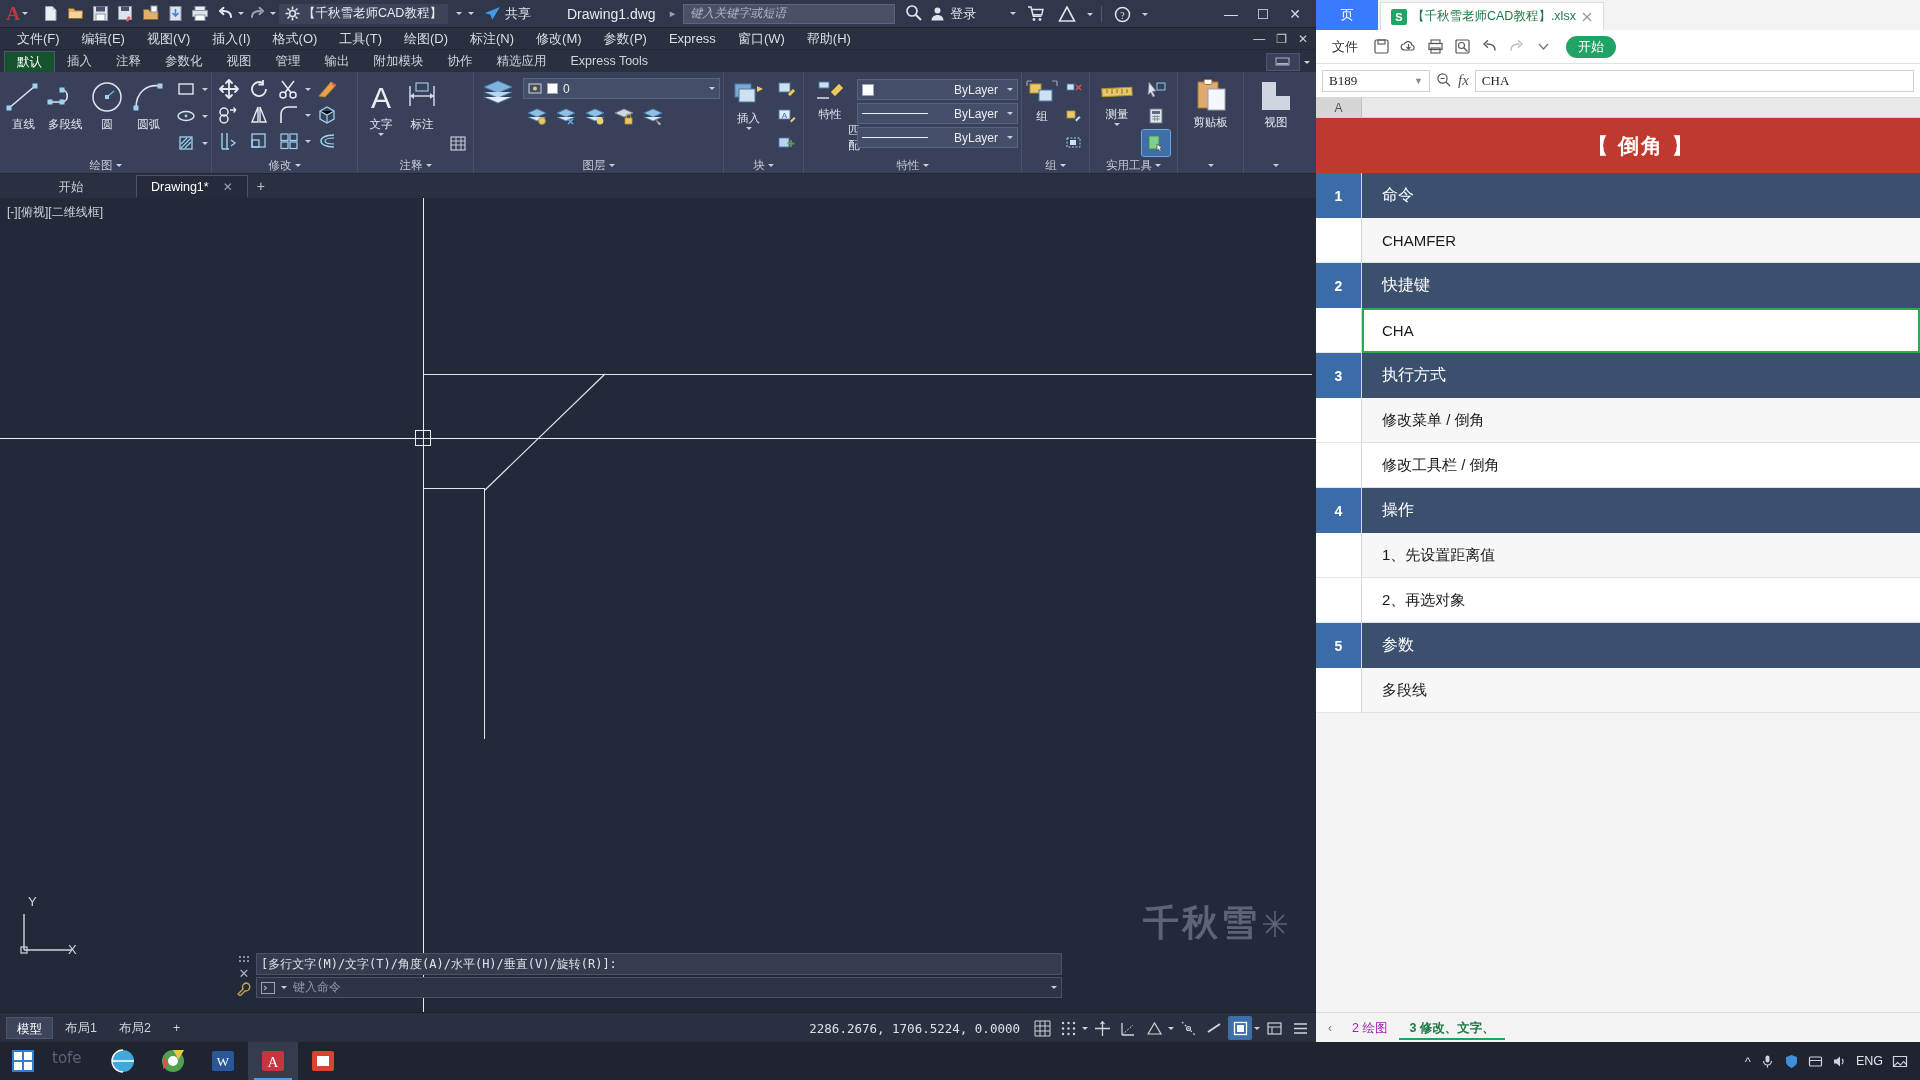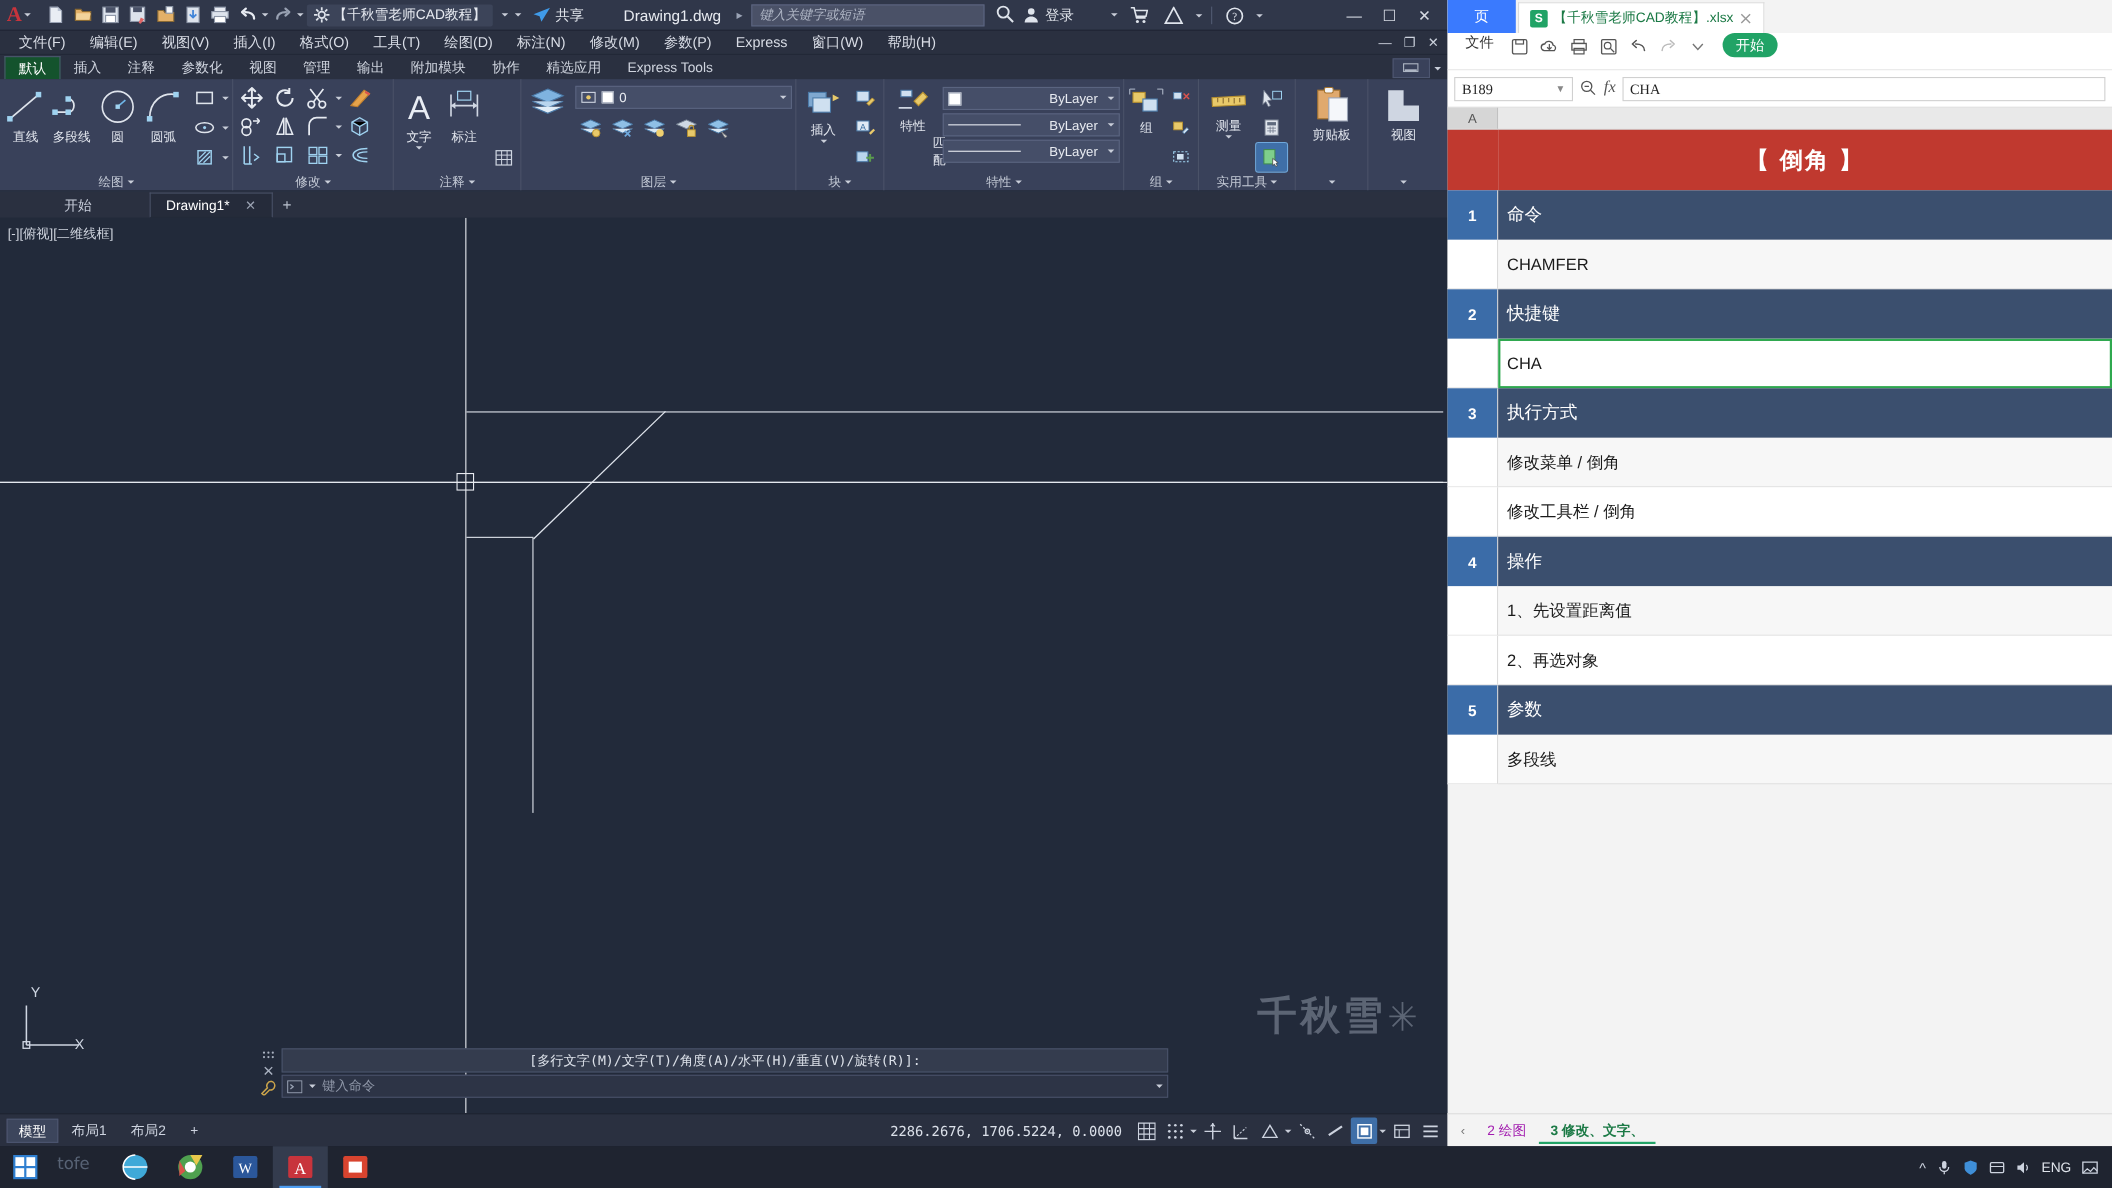--- a/index.html
+++ b/index.html
@@ -98,21 +98,21 @@
   .geo { position:absolute; background:#dfe4ec; }
   .ucs { position:absolute; left:14px; bottom:50px; width:70px; height:70px; }
   .wmark { position:absolute; right:26px; bottom:64px; opacity:.42; display:flex; align-items:center; }
   .wmark-t { font-family:"DejaVu Serif","Liberation Serif",serif; font-size:36px; color:#aeb7c6;
     letter-spacing:3px; font-weight:bold; }
 
   
   .cmdwrap { position:absolute; left:256px; bottom:14px; width:806px; }
   .cmdhist { background:#343c4e; border:1px solid #49526a; padding:2px 4px; }
   .cmdline { font-family:"DejaVu Sans Mono","Liberation Mono",monospace; font-size:12px;
-    color:#dde2ea; line-height:16px; white-space:nowrap;text-align:center; }
+    color:#dde2ea; line-height:16px; white-space:nowrap; }
   .cmdinput { margin-top:2px; height:20px; background:#2c3purple; }
   .cmdinput { margin-top:2px; height:21px; background:#2d3446; border:1px solid #49526a;
     display:flex; align-items:center; gap:6px; padding:0 4px; }
   .cmdinput .ph { font-size:12px; color:#8f97a8; }
   .cmdgrip { position:absolute; left:-22px; top:0; width:20px; height:100%;
     display:flex; flex-direction:column; align-items:center; justify-content:space-between;
     padding:2px 0; color:#aab2c1; }
 
   
   .statusbar { height:30px; background:#2a3040; border-top:1px solid #1d2230;
@@ -131,21 +131,21 @@
     font-family:"Liberation Sans","DejaVu Sans",sans-serif; }
   .xl-tabbar { height:30px; background:#f3f3f3; display:flex; align-items:flex-end; }
   .xl-home { width:62px; height:30px; background:#3a7afe; color:#fff; font-size:13px;
     display:flex; align-items:center; justify-content:center; }
   .xl-filetab { height:28px; background:#fff; border:1px solid #dcdcdc; border-bottom:none;
     display:flex; align-items:center; gap:5px; padding:0 10px; margin-left:2px; }
   .xl-s { width:16px;height:16px;background:#21a366;color:#fff;font-size:11px;font-weight:bold;
     display:flex;align-items:center;justify-content:center;border-radius:2px; }
   .xl-fname { font-size:12.5px; color:#1c7a46; white-space:nowrap; }
   .xl-toolbar { height:34px; background:#fff; border-bottom:1px solid #e3e3e3;
-    display:flex; align-items:flex-start; gap:3px; padding:0 8px; }
+    display:flex; align-items:center; gap:3px; padding:0 8px; }
   .xl-menu { font-size:13px; color:#333; padding:0 8px; }
   .xl-ic { width:24px;height:24px;display:flex;align-items:center;justify-content:center;color:#444; }
   .xl-start { margin-left:8px; height:22px; padding:0 12px; background:#21a366; color:#fff;
     border-radius:11px; font-size:13px; display:flex; align-items:center; }
   .xl-formbar { height:34px; background:#fff; border-bottom:1px solid #d9d9d9;
     display:flex; align-items:center; padding:0 6px; gap:6px; }
   .xl-namebox { width:108px; height:22px; border:1px solid #d0d0d0; background:#fff;
     display:flex; align-items:center; padding:0 6px; font-size:13px; color:#222;
     font-family:"Liberation Serif","DejaVu Serif",serif; }
   .xl-namebox .ar { margin-left:auto; color:#888; font-size:9px; }
@@ -155,21 +155,21 @@
     align-items:center; padding:0 6px; font-size:13px; color:#222;
     font-family:"Liberation Serif","DejaVu Serif",serif; }
   .xl-colhdr { height:20px; background:#e9e9e9; border-bottom:1px solid #cfcfcf; display:flex; }
   .xl-colA { width:46px; background:#d6d6d6; border-right:1px solid #bfbfbf;
     display:flex;align-items:center;justify-content:center;font-size:12px;color:#555; }
   .xl-colB { flex:1; background:#e9e9e9; }
   .xl-grid { position:relative; }
   .xrow { display:flex; height:45px; align-items:stretch; }
   .xnum { width:46px; display:flex; align-items:center; justify-content:center;
     font-size:14px; border-right:1px solid #d8d8d8; border-bottom:1px solid #e6e6e6; }
-  .xcell { flex:1; display:flex; align-items:center; padding-left:8px; font-size:15px;
+  .xcell { flex:1; display:flex; align-items:center; padding-left:20px; font-size:15px;
     border-bottom:1px solid #e0e0e0; }
   .xrow.title { height:55px; }
   .xrow.title .xtitle { flex:1; background:#c0392f; color:#fff; font-size:21px; font-weight:bold;
     display:flex; align-items:center; justify-content:center; letter-spacing:2px; }
   .xrow.title .xnum { background:#c0392f; border-right:none; border-bottom:none; }
   .xrow.section .xnum { background:#3b6ca8; color:#fff; font-weight:bold; border-bottom:none; }
   .xrow.section .xcell { background:#3b4f6e; color:#fff; font-size:16px; border-bottom:none; }
   .xrow.data .xnum { background:#fff; color:#444; }
   .xrow.data .xcell { background:#f7f7f7; color:#1a1a1a; }
   .xrow.data.alt .xcell { background:#fff; }

